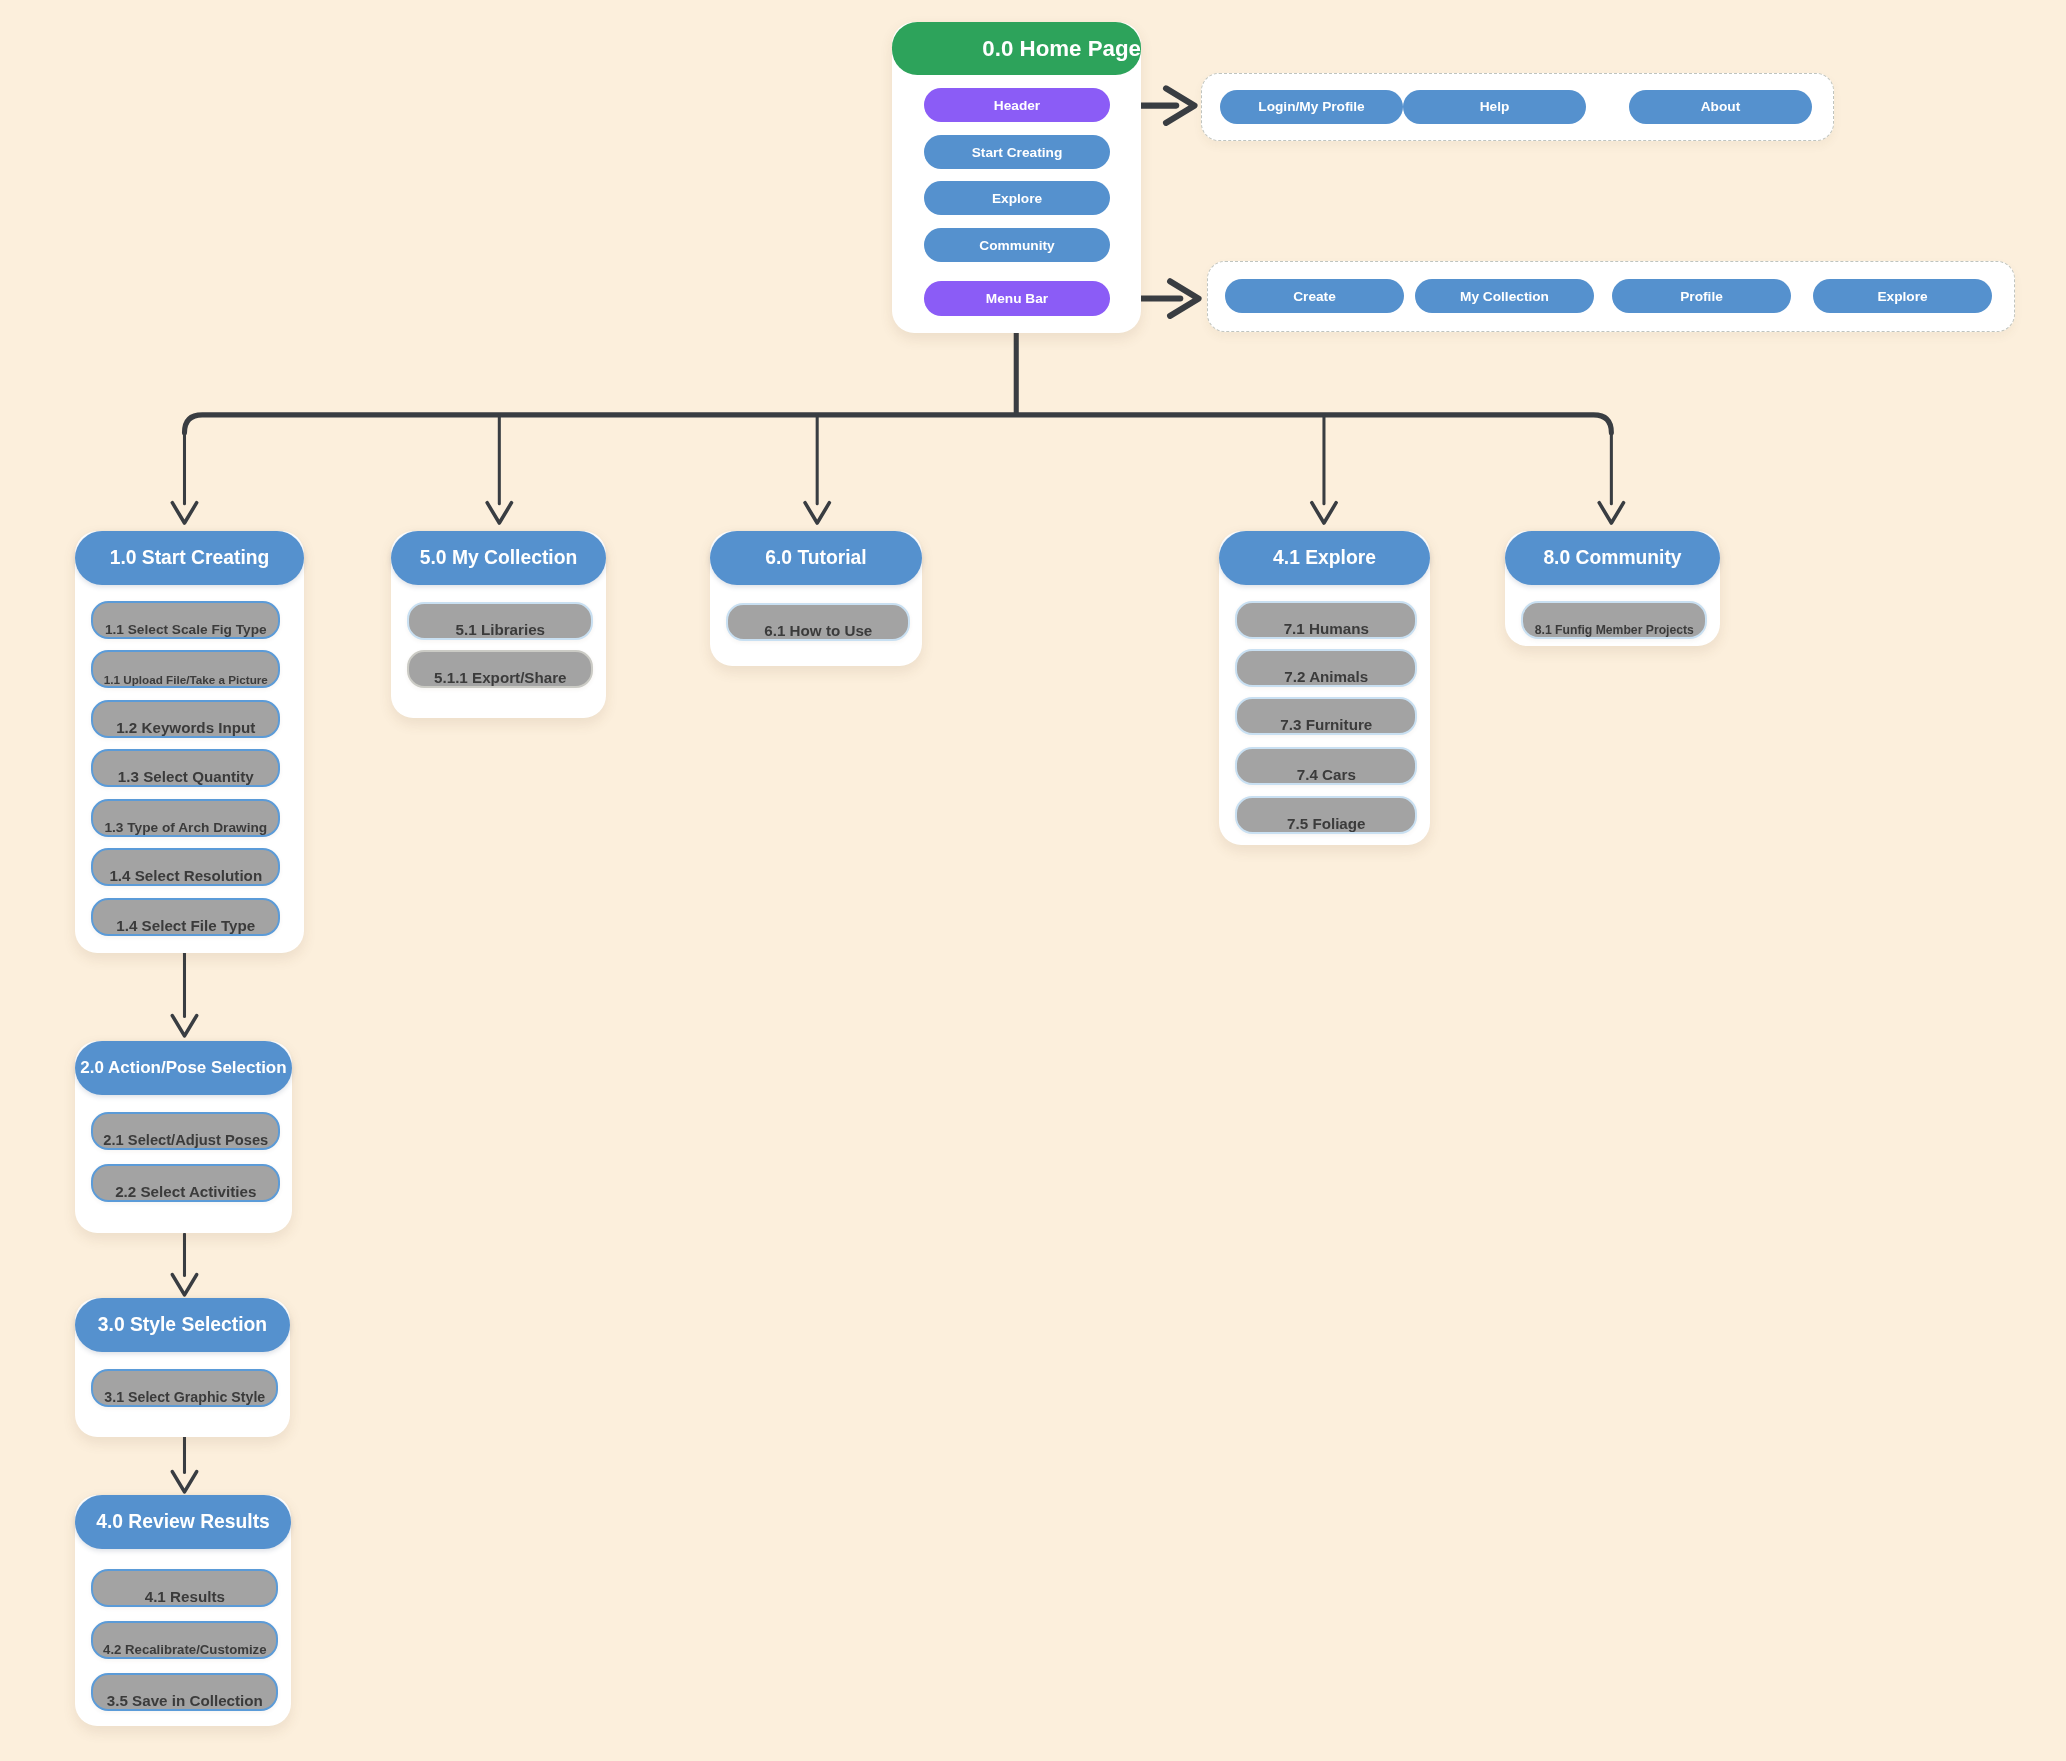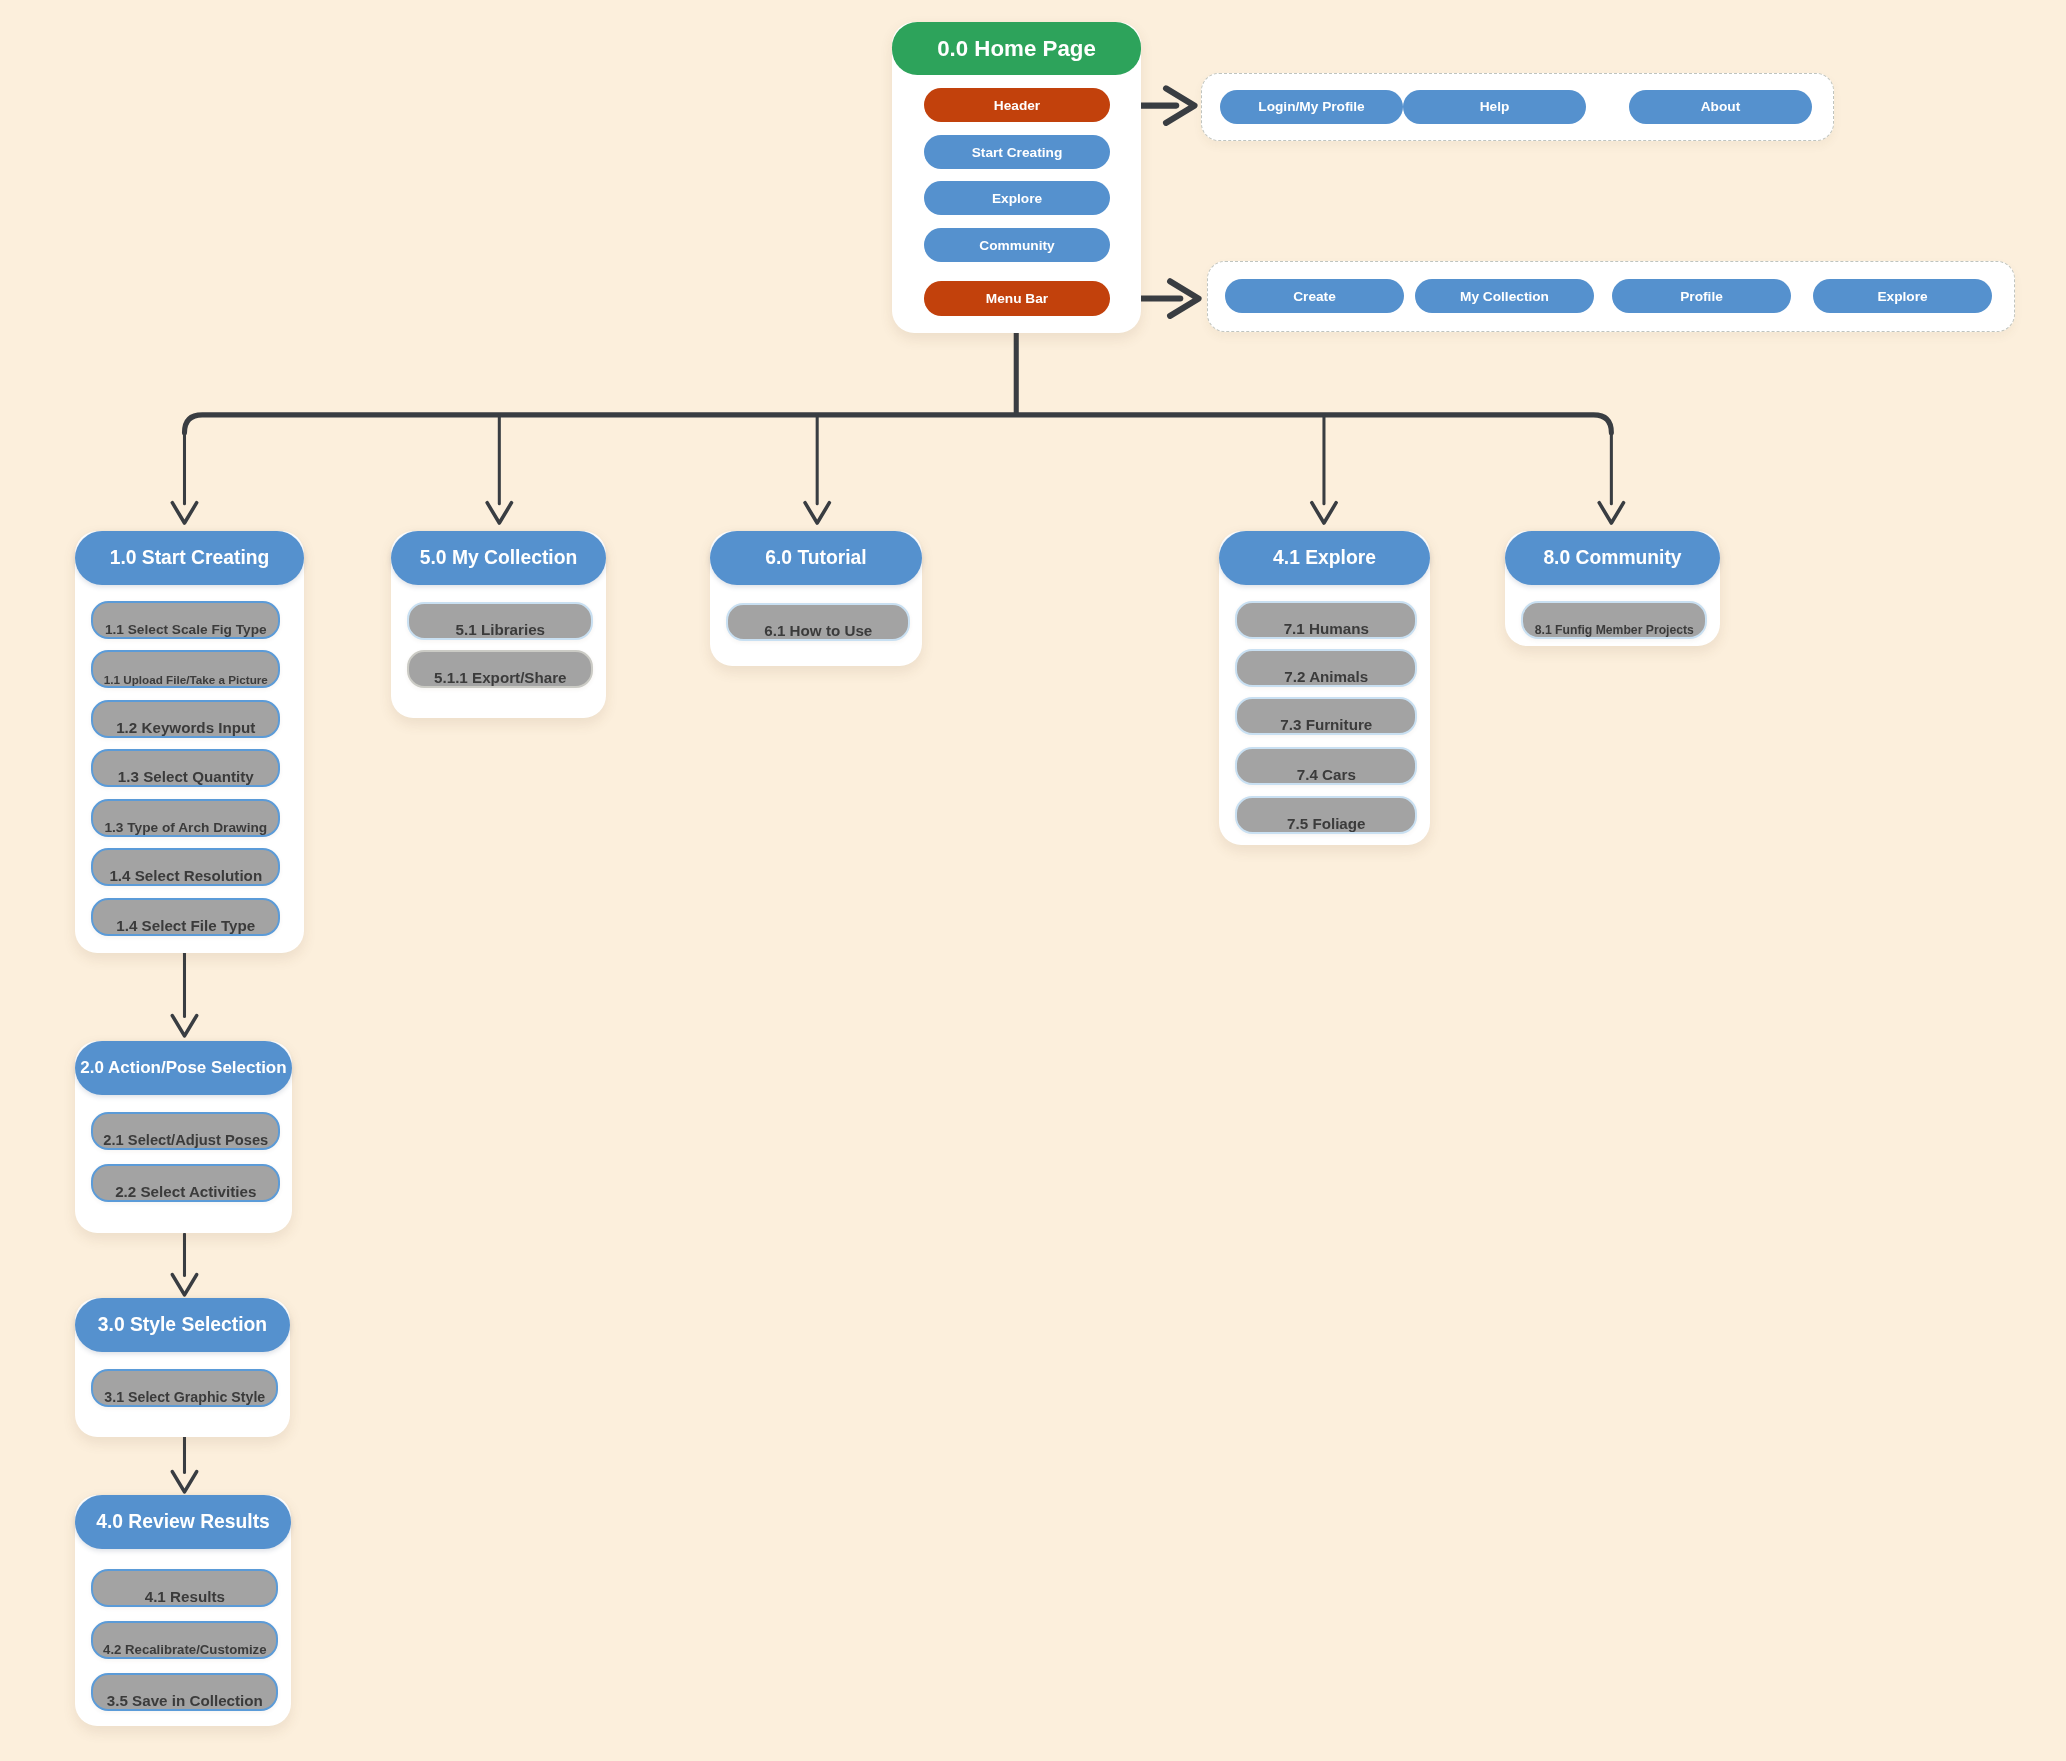--- a/index.html
+++ b/index.html
@@ -14,29 +14,29 @@
     box-shadow:0 5.1px 13.2px rgba(95,70,35,.10);
   }
   .sec-header{
     position:absolute;left:0;top:0;right:0;height:54px;border-radius:27.4px;
     background:#5591CE;display:flex;align-items:center;justify-content:center;
     box-shadow:0 2px 5.1px rgba(60,80,110,.18);
   }
   .sec-header span{color:#ffffff;font-size:19.3px;white-space:nowrap;display:inline-block;}
   .home-header{
     position:absolute;left:0;top:0;right:0;height:53px;border-radius:25.4px;
-    background:#2DA35B;display:flex;align-items:center;justify-content:center;
+    background:#2DA35B;display:flex;align-items:center;justify-content:flex-end;
   }
   .home-header span{color:#ffffff;font-size:22.3px;white-space:nowrap;display:inline-block;}
 
   .mini-btn{
     position:absolute;height:34px;border-radius:17.3px;background:#5591CE;
     display:flex;align-items:center;justify-content:center;
   }
-  .mini-btn.dark{background:#c2410c;}
+  .mini-btn.dark{background:#8b5cf6;}
   .mini-btn span{color:#ffffff;font-size:13.7px;white-space:nowrap;display:inline-block;}
 
   .dashed-box{
     position:absolute;background:#ffffff;border:1.5px dashed #BFC4BF;border-radius:18px;
     box-shadow:0 4.1px 9.1px rgba(95,70,35,.05);
   }
 
   .pill{
     position:absolute;height:34px;border-radius:17.3px;background:#a3a3a3;
     border:2px solid #5B9BD8;display:flex;align-items:flex-end;justify-content:center;

